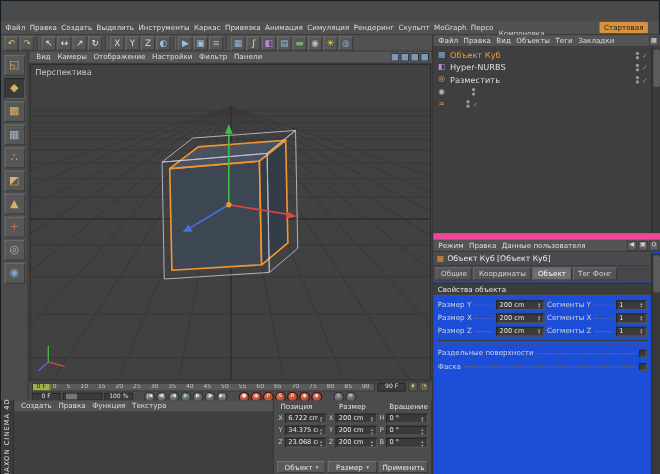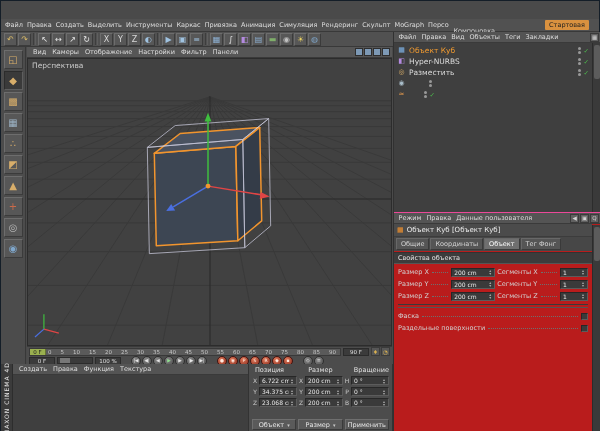--- a/index.html
+++ b/index.html
@@ -109,21 +109,21 @@
   .om-label{flex:1;font-size:7.5px;color:#dcdcdc;white-space:nowrap;overflow:hidden;}
   .om-row.selected .om-label{color:#f29b30;}
   .om-status{display:flex;align-items:center;gap:3px;flex:none;width:26px;justify-content:flex-end;}
   .dots{display:flex;flex-direction:column;gap:1px;}
   .dots b{width:3px;height:3px;border-radius:50%;background:#999;}
   .check{font-size:6.5px;line-height:6px;}
   .om-scroll,.am-scroll{position:absolute;right:0;width:9px;background:#3a3a3a;border-left:1px solid #2c2c2c;box-sizing:border-box;}
   .om-scroll{top:11px;bottom:0;}
   .scroll-thumb{position:absolute;left:1px;right:1px;top:2px;height:34px;background:#5c5c5c;border-radius:2px;}
 
-  .am{position:absolute;left:0;top:180px;right:0;bottom:0;border-top:1px solid #ec4899;background:#b91c1c;}
+  .am{position:absolute;left:0;top:180px;right:0;bottom:0;border-top:6px solid #ec4899;background:#1d4ed8;}
   .am-scroll{top:12px;bottom:0;}
   .am-inner{position:absolute;left:0;top:11px;right:9px;bottom:0;}
   .am-title{height:12px;display:flex;align-items:center;gap:3px;padding:0 3px;background:#4b4b4b;border-bottom:1px solid #3c3c3c;}
   .am-title-icon{font-size:7px;}
   .am-title-text{font-size:7px;color:#ececec;white-space:nowrap;overflow:hidden;}
   .am-tabs{display:flex;gap:1px;padding:1px 2px;background:#474747;}
   .am-tab{padding:0 4px;height:10px;line-height:10px;font-size:6.5px;color:#d4d4d4;background:#555;
     border:1px solid;border-color:#686868 #3a3a3a #3a3a3a #686868;white-space:nowrap;}
   .am-tab.active{background:#6f6f6f;color:#fff;}
   .am-section{height:10px;line-height:10px;background:#3c3c3c;border-top:1px solid #323232;border-bottom:1px solid #555;
@@ -610,42 +610,42 @@
         <span class="am-tab">Общие</span>
             <span class="am-tab">Координаты</span>
             <span class="am-tab active">Объект</span>
             <span class="am-tab">Тег Фонг</span>
           </div>
         <div class="am-section">Свойства объекта</div>
         <div class="am-body">
           <div style="display:flex;flex-direction:column;gap:2px;">
 
               <div class="am-row">
+                <span class="am-lbl">Размер Y</span>
+                <span class="leader"></span>
+                <span class="am-field">
+                  <i>200 cm</i>
+                  <b class="spin"></b>
+                </span>
+                <span class="am-lbl">Сегменты Y</span>
+                <span class="leader"></span>
+                <span class="am-field seg">
+                  <i>1</i>
+                  <b class="spin"></b>
+                </span>
+              </div>
+
+              <div class="am-row">
                 <span class="am-lbl">Размер X</span>
                 <span class="leader"></span>
                 <span class="am-field">
                   <i>200 cm</i>
                   <b class="spin"></b>
                 </span>
                 <span class="am-lbl">Сегменты X</span>
-                <span class="leader"></span>
-                <span class="am-field seg">
-                  <i>1</i>
-                  <b class="spin"></b>
-                </span>
-              </div>
-
-              <div class="am-row">
-                <span class="am-lbl">Размер Y</span>
-                <span class="leader"></span>
-                <span class="am-field">
-                  <i>200 cm</i>
-                  <b class="spin"></b>
-                </span>
-                <span class="am-lbl">Сегменты Y</span>
                 <span class="leader"></span>
                 <span class="am-field seg">
                   <i>1</i>
                   <b class="spin"></b>
                 </span>
               </div>
 
               <div class="am-row">
                 <span class="am-lbl">Размер Z</span>
                 <span class="leader"></span>
@@ -658,27 +658,27 @@
                 <span class="am-field seg">
                   <i>1</i>
                   <b class="spin"></b>
                 </span>
               </div>
             </div>
           <div class="am-sep"></div>
           <div style="display:flex;flex-direction:column;gap:2px;">
 
               <div class="am-row">
-                <span class="am-lbl">Фаска</span>
+                <span class="am-lbl">Раздельные поверхности</span>
                 <span class="leader"></span>
                 <span class="checkbox"></span>
               </div>
 
               <div class="am-row">
-                <span class="am-lbl">Раздельные поверхности</span>
+                <span class="am-lbl">Фаска</span>
                 <span class="leader"></span>
                 <span class="checkbox"></span>
               </div>
             </div>
         </div>
       </div>
       <div class="am-scroll">
           <span class="scroll-thumb"></span>
         </div>
     </div>

